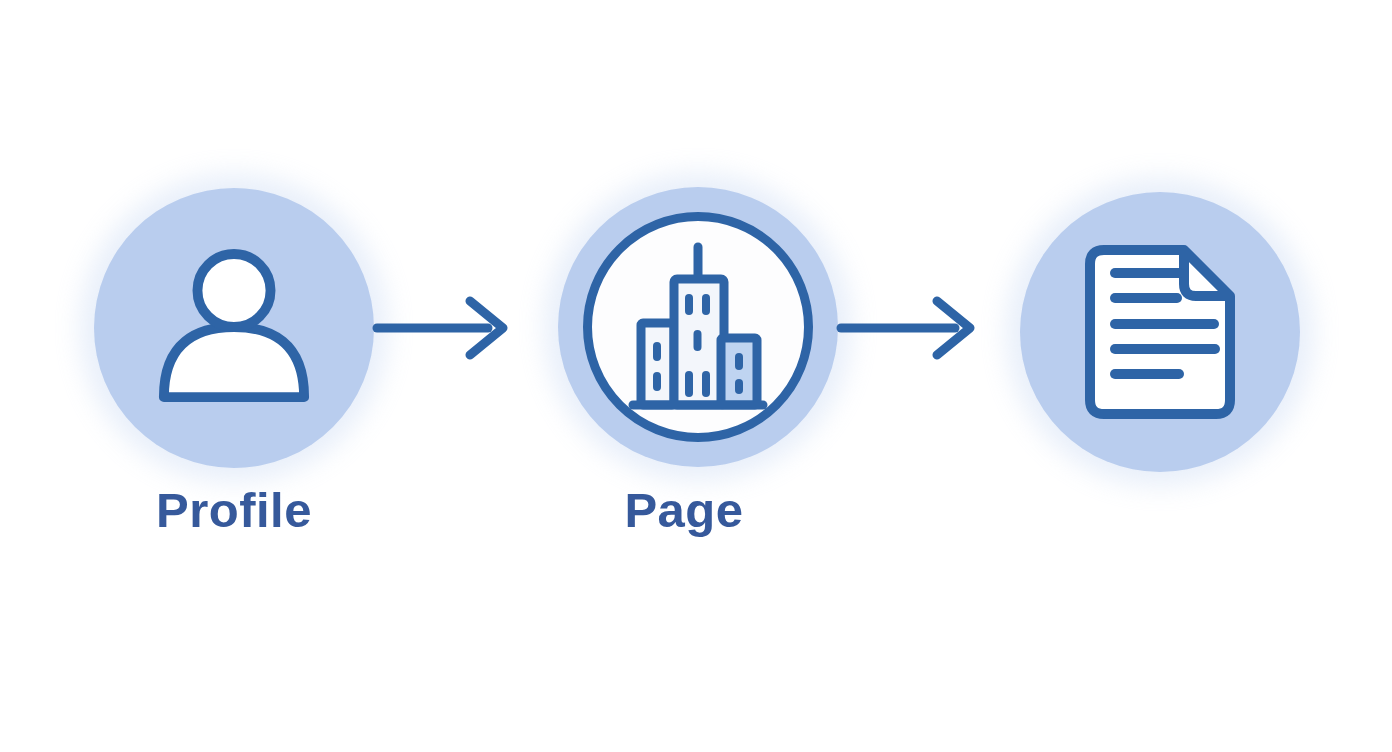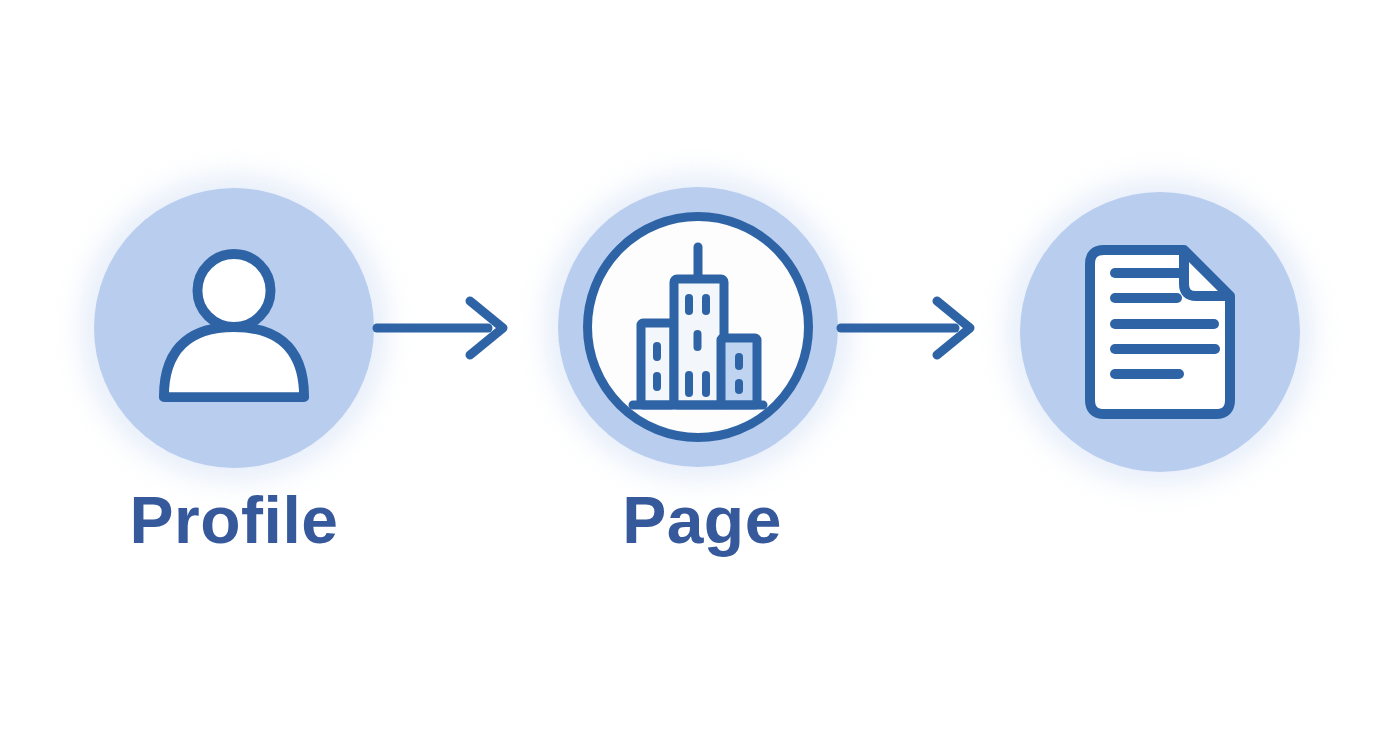--- a/index.html
+++ b/index.html
@@ -41,27 +41,27 @@
     display: flex; align-items: center; justify-content: center;
   }
 
   .icon { color: var(--stroke); display: block; }
 
   .node-label {
     position: absolute;
     width: 280px;
     top: 482px;
     text-align: center;
-    font-size: 66px;
+    font-size: 49px;
     font-weight: 700;
     color: var(--label);
     letter-spacing: 0.5px;
   }
   .label-profile { left: 94px; }
-  .label-page    { left: 562px; }
+  .label-page    { left: 544px; }
   .label-content { left: 1020px; }
 
   .arrow { position: absolute; color: var(--stroke); }
   .arrow-1 { left: 372px; top: 294px; }
   .arrow-2 { left: 836px; top: 294px; }
 </style>
 </head>
 <body>
 
 <div class="canvas">

